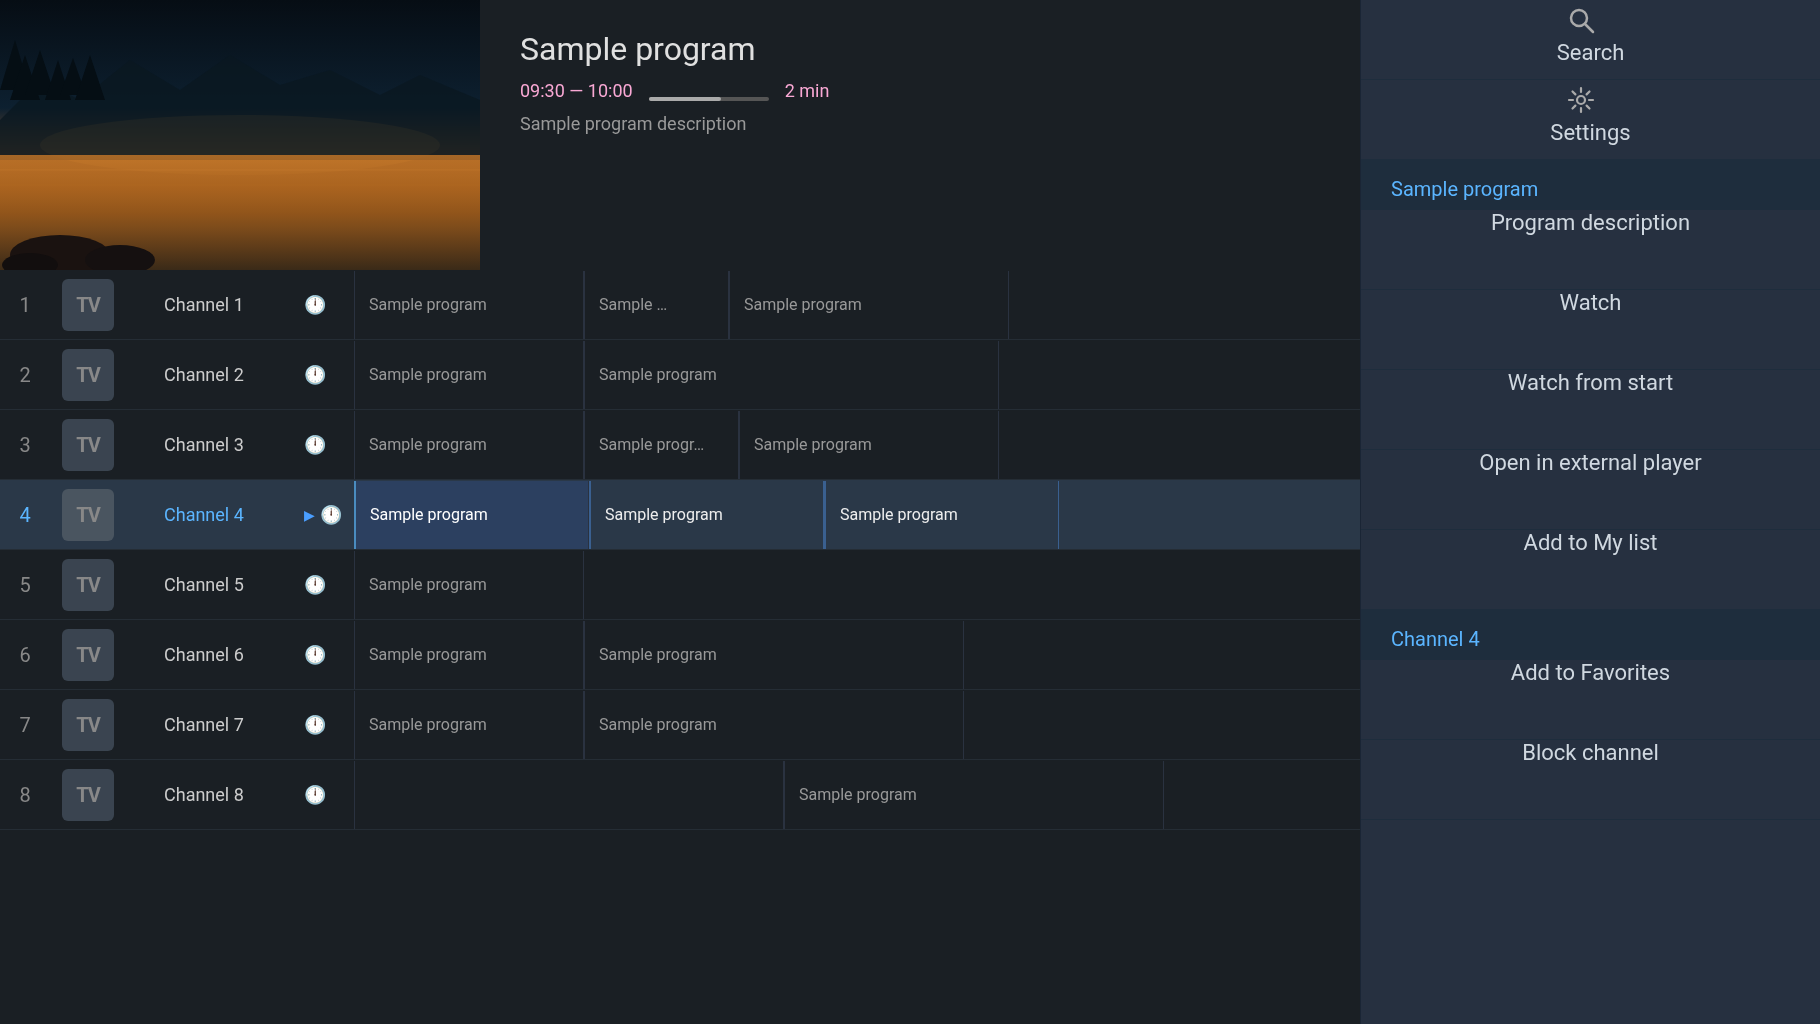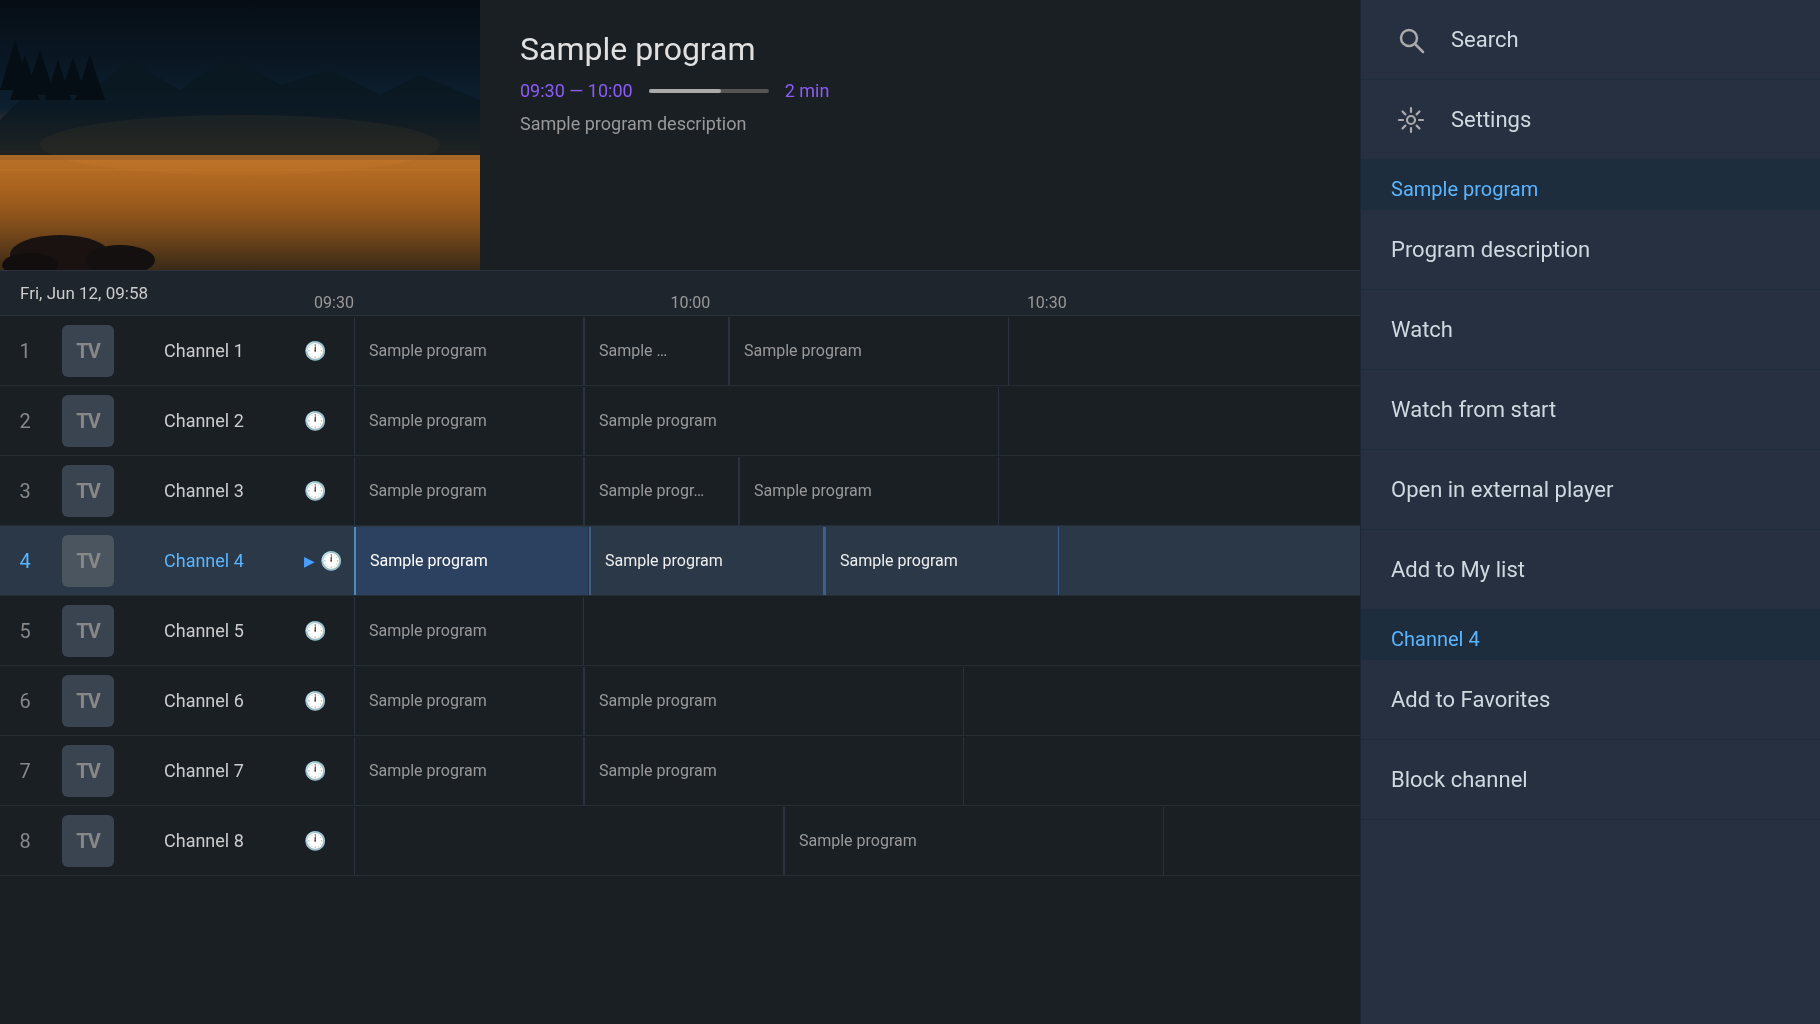--- a/index.html
+++ b/index.html
@@ -46,23 +46,23 @@
     }
 
     .program-title {
       font-size: 32px;
       color: #e0e0e0;
       font-weight: 400;
     }
 
     .program-time-row {
       display: flex;
-      align-items: center;
+      align-items: flex-end;
       gap: 16px;
-      color: #8b5cf6;
+      color: #f9a8d4;
       font-size: 18px;
     }
 
     .progress-bar-container {
       width: 120px;
       height: 4px;
       background: #555;
       border-radius: 2px;
       position: relative;
     }
@@ -240,20 +240,21 @@
     }
 
     .sidebar-item {
       display: flex;
       align-items: center;
       padding: 0 30px;
       height: 80px;
       border-bottom: 1px solid #1e2d3d;
       cursor: pointer;
       flex-shrink: 0;
+      flex-direction: column;
     }
 
     .sidebar-item-icon {
       width: 40px;
       height: 40px;
       display: flex;
       align-items: center;
       justify-content: center;
       margin-right: 20px;
       flex-shrink: 0;
@@ -338,28 +339,20 @@
         <span>09:30 — 10:00</span>
         <div class="progress-bar-container">
           <div class="progress-bar-fill"></div>
         </div>
         <span>2 min</span>
       </div>
       <div class="program-description">Sample program description</div>
     </div>
   </div>
 
-  <div class="timeline-header">
-    <div class="current-time-label">Fri, Jun 12, 09:58</div>
-    <div class="time-markers">
-      <span class="time-marker" style="left: 5%">09:30</span>
-      <span class="time-marker" style="left: 38%">10:00</span>
-      <span class="time-marker" style="left: 71%">10:30</span>
-    </div>
-  </div>
 
   <div class="channel-grid">
 
     <div class="channel-row">
       <div class="channel-number">1</div>
       <div class="channel-icon">
           <span class="tv-icon">TV</span>
         </div>
       <div class="channel-name">Channel 1</div>
       <div class="channel-actions">

